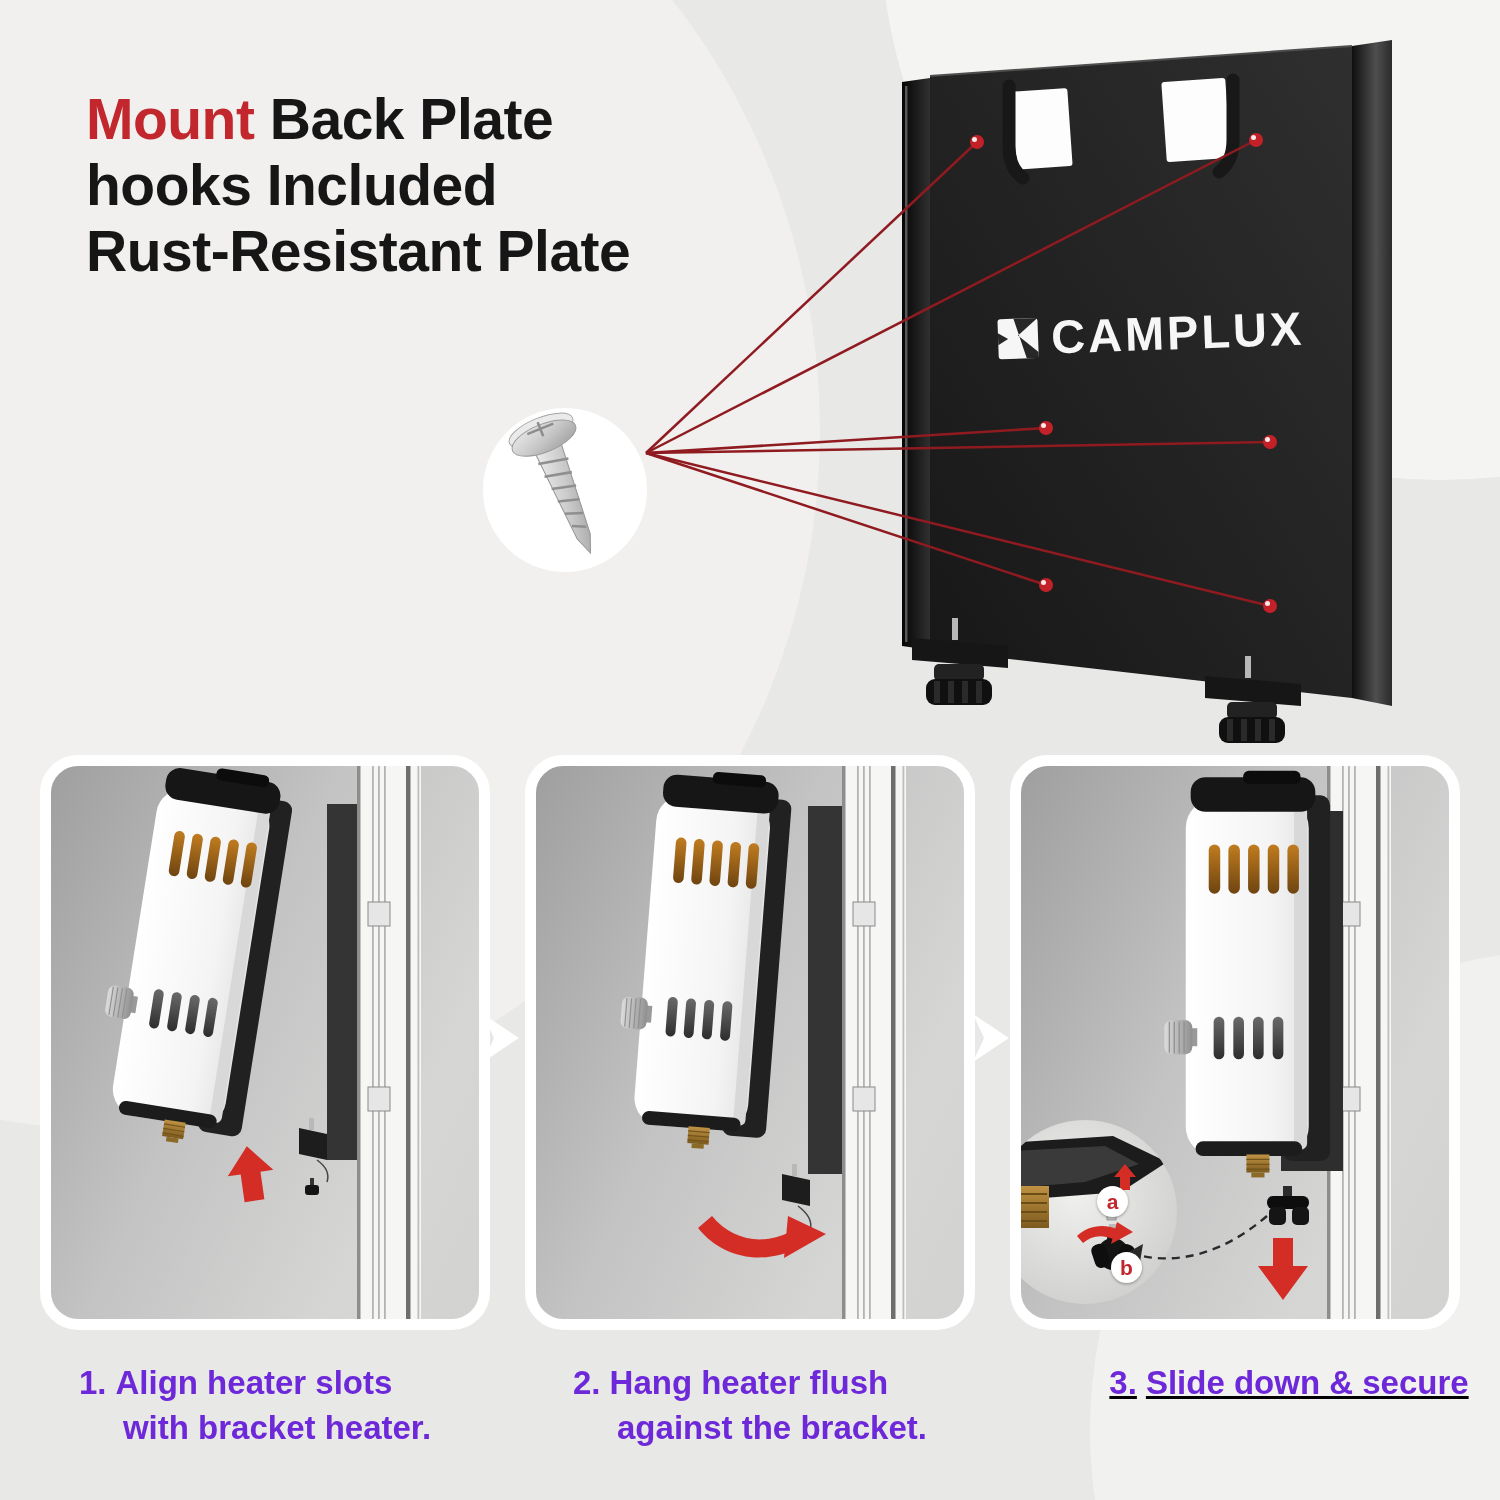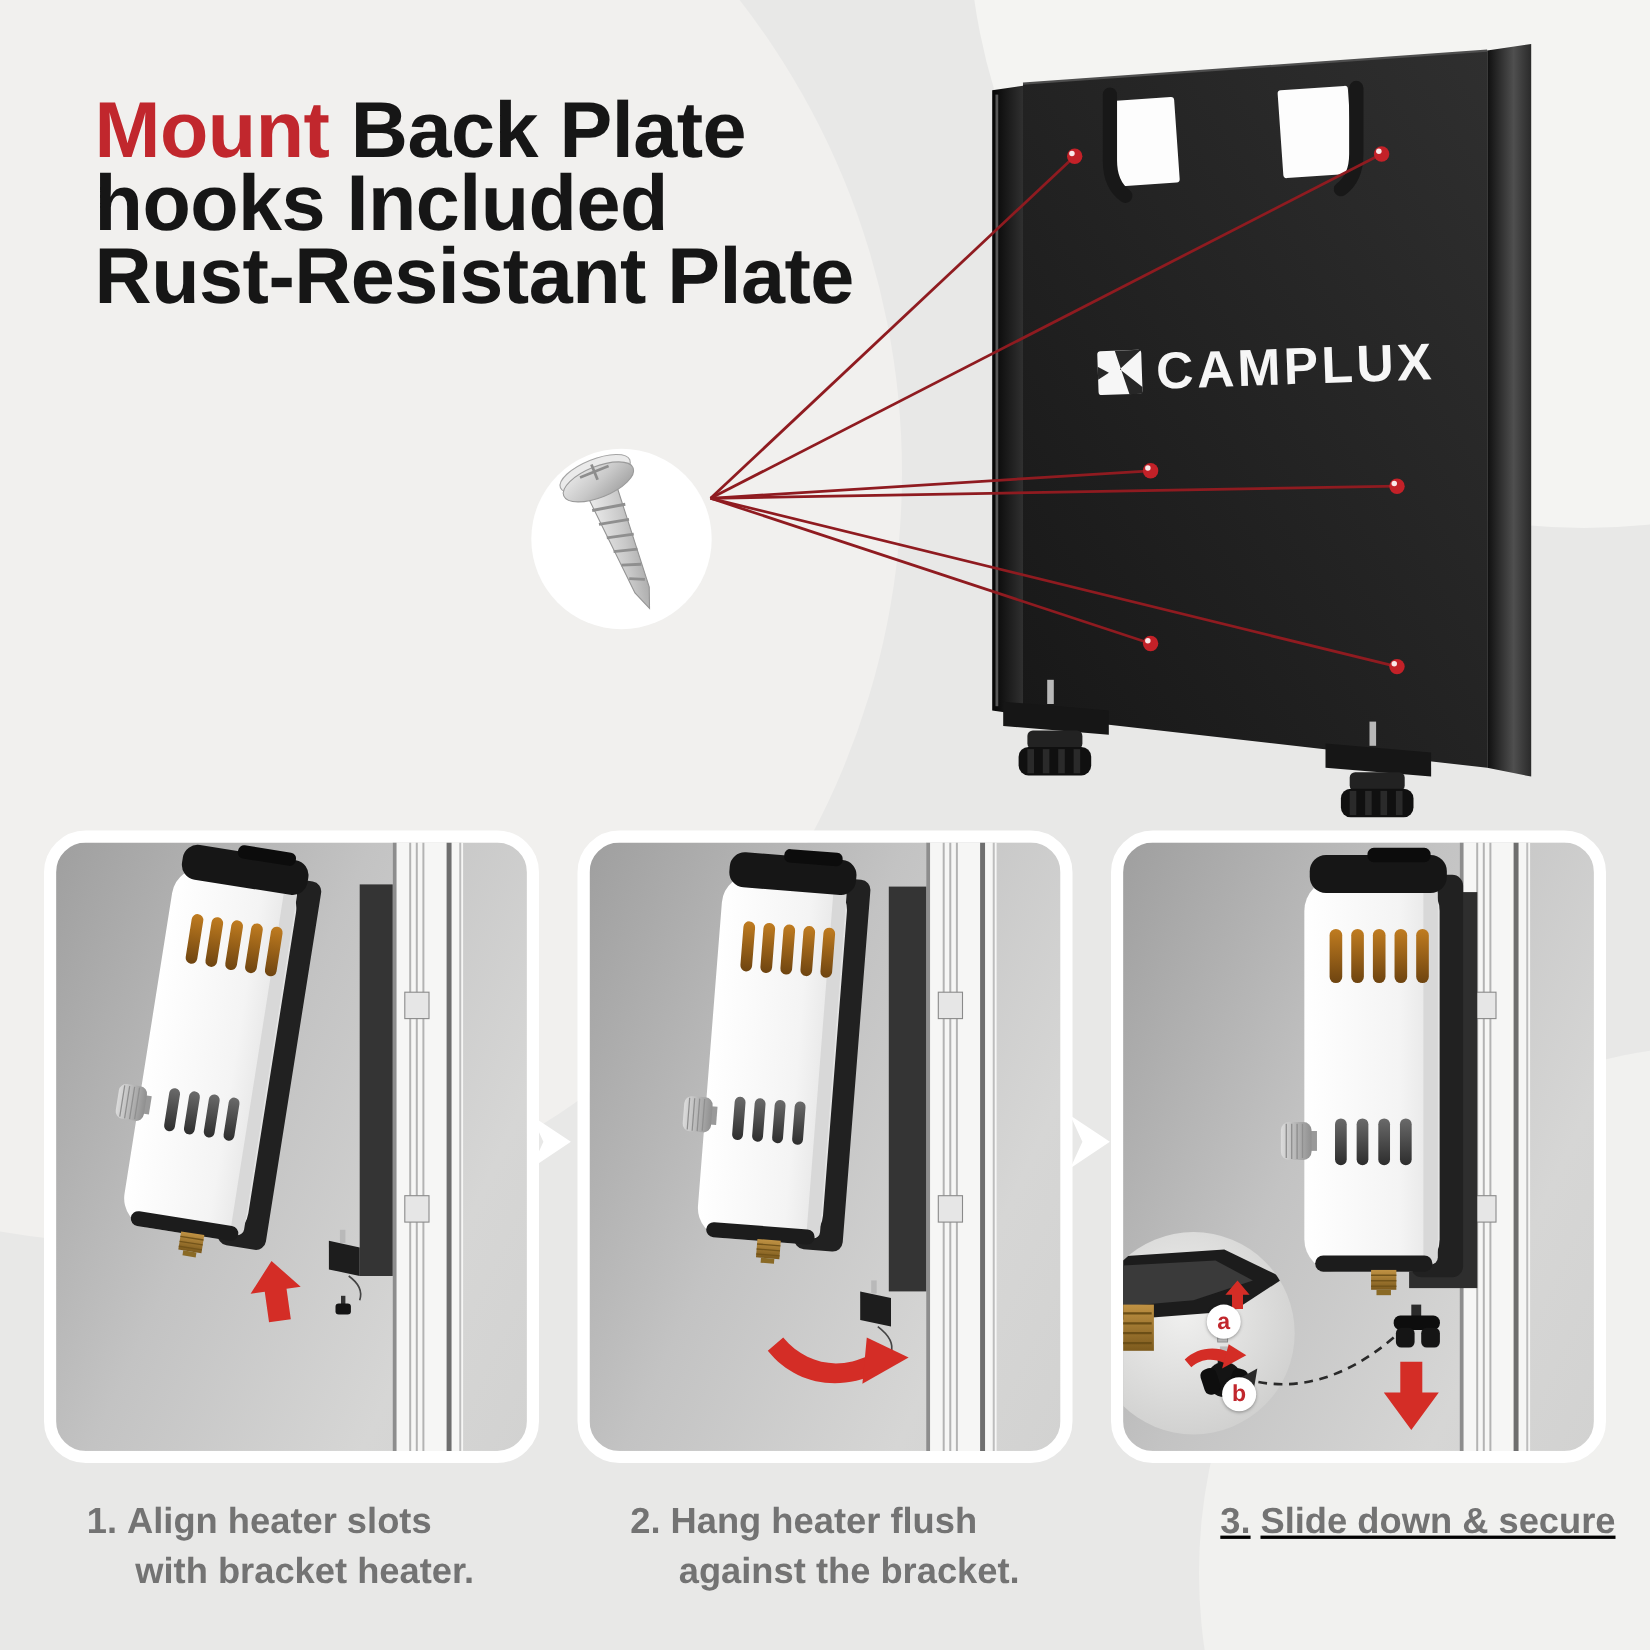--- a/index.html
+++ b/index.html
@@ -4,42 +4,42 @@
 <style>
   html,body{margin:0;padding:0;background:#ffffff;}
   .stage{position:relative;width:1500px;height:1500px;overflow:hidden;
          background:#e8e8e7;font-family:"Liberation Sans",sans-serif;}
   .blob{position:absolute;border-radius:50%;}
   .blob1{left:-580px;top:-270px;width:1400px;height:1400px;background:#f1f0ee;}
   .blob2{left:880px;top:-640px;width:1120px;height:1120px;background:#f4f4f2;}
   .blob3{left:1090px;top:950px;width:960px;height:960px;background:#f1f1ef;}
 
   .title{position:absolute;left:86px;top:86px;z-index:30;font-weight:bold;
-         font-size:72px;line-height:66px;letter-spacing:-0.5px;color:#161616;}
+         font-size:57px;line-height:66px;letter-spacing:-0.5px;color:#161616;}
   .t-accent{color:#c1272d;}
 
   .plate-layer{position:absolute;left:0;top:0;z-index:10;pointer-events:none;}
 
   .logo{position:absolute;left:996px;top:306px;z-index:20;display:flex;align-items:center;
         gap:11px;transform:rotate(-2deg);}
   .logo-text{font-size:47px;font-weight:bold;letter-spacing:3px;color:#f6f6f6;}
 
   .panel{position:absolute;top:755px;width:450px;height:575px;box-sizing:border-box;
          border:11px solid #ffffff;border-radius:38px;overflow:hidden;z-index:15;
          background:linear-gradient(115deg,#9f9f9f 0%,#c3c3c3 42%,#d6d6d5 78%,#d2d2d1 100%);}
   .panel svg{position:absolute;left:0;top:0;}
   .p1{left:40px;} .p2{left:525px;} .p3{left:1010px;}
 
   .chevron{position:absolute;top:1014px;z-index:16;}
   .chev1{left:483px;} .chev2{left:973px;}
 
   .caption{position:absolute;top:1360px;width:450px;display:flex;justify-content:center;z-index:20;}
   .c1{left:30px;} .c2{left:525px;} .c3{left:1064px;text-decoration:underline;}
   .cap{display:inline-block;text-align:left;font-size:33px;line-height:45px;
-       font-weight:bold;color:#737373;letter-spacing:0;}
+       font-weight:bold;color:#6d28d9;letter-spacing:0;}
   .cap .num{margin-right:9px;}
   .cap .l2{display:block;margin-left:44px;}
 
   .badge{position:absolute;width:31px;height:31px;border-radius:50%;background:#ffffff;
          color:#c1272d;font-weight:bold;font-size:21px;display:flex;align-items:center;
          justify-content:center;z-index:25;box-shadow:0 1px 3px rgba(0,0,0,.35);}
   .badge-a{left:1097px;top:1186px;} .badge-b{left:1111px;top:1252px;}
 </style>
 </head>
 <body>

